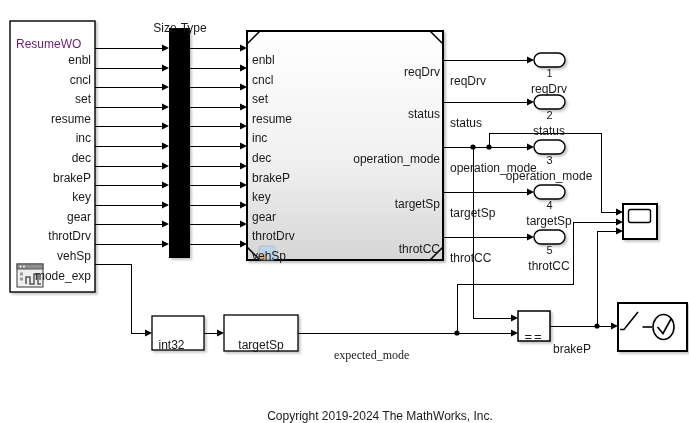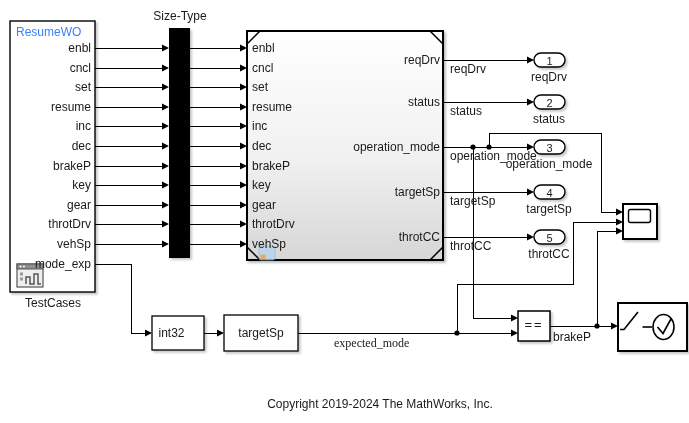--- a/index.html
+++ b/index.html
@@ -1,28 +1,28 @@
 <!DOCTYPE html>
 <html><head>
 <meta charset="utf-8">
 <style>
   html,body{margin:0;padding:0;background:#fff;}
   #canvas{
     position:relative;width:689px;height:423px;background:#ffffff;overflow:hidden;
     font-family:"Liberation Sans",sans-serif;color:#1a1a1a;
   }
   #wiring{position:absolute;left:0;top:0;}
-  .lbl{position:absolute;font-size:12px;line-height:14px;white-space:nowrap;}
+  .lbl{position:absolute;font-size:12px;line-height:14px;white-space:nowrap;margin-top:12px;}
   .ctr{text-align:center;}
   .rgt{text-align:right;}
   .num{font-size:11px;}
   .shadow{filter:drop-shadow(2.5px 2.5px 1px rgba(0,0,0,.25));}
   .softshadow{filter:drop-shadow(2px 2px 1px rgba(0,0,0,.22));}
   .eq{letter-spacing:2px;font-size:13px;}
-  .hdr{color:#3b82f6;}
+  .hdr{color:#701a75;}
 </style>
 </head>
 <body>
 
 <div id="canvas">
 
   <svg id="wiring" width="689" height="423" viewBox="0 0 689 423">
     <defs>
       <linearGradient id="modelgrad" x1="0" y1="0" x2="0" y2="1">
         <stop offset="0" stop-color="#ffffff"></stop>
@@ -132,21 +132,20 @@
   <div class="lbl rgt" style="left:19px;top:80px;width:72px;">set</div>
   <div class="lbl rgt" style="left:19px;top:100px;width:72px;">resume</div>
   <div class="lbl rgt" style="left:19px;top:119px;width:72px;">inc</div>
   <div class="lbl rgt" style="left:19px;top:139px;width:72px;">dec</div>
   <div class="lbl rgt" style="left:19px;top:159px;width:72px;">brakeP</div>
   <div class="lbl rgt" style="left:19px;top:178px;width:72px;">key</div>
   <div class="lbl rgt" style="left:19px;top:198px;width:72px;">gear</div>
   <div class="lbl rgt" style="left:19px;top:217px;width:72px;">throtDrv</div>
   <div class="lbl rgt" style="left:19px;top:237px;width:72px;">vehSp</div>
   <div class="lbl rgt" style="left:19px;top:257px;width:72px;">mode_exp</div>
-  <div class="lbl ctr" style="left:3px;top:296px;width:100px;">TestCases</div>
 
   <div class="lbl ctr" style="left:130px;top:9px;width:100px;">Size-Type</div>
 
   <div class="lbl" style="left:252px;top:41px;">enbl</div>
   <div class="lbl" style="left:252px;top:61px;">cncl</div>
   <div class="lbl" style="left:252px;top:80px;">set</div>
   <div class="lbl" style="left:252px;top:100px;">resume</div>
   <div class="lbl" style="left:252px;top:119px;">inc</div>
   <div class="lbl" style="left:252px;top:139px;">dec</div>
   <div class="lbl" style="left:252px;top:159px;">brakeP</div>

